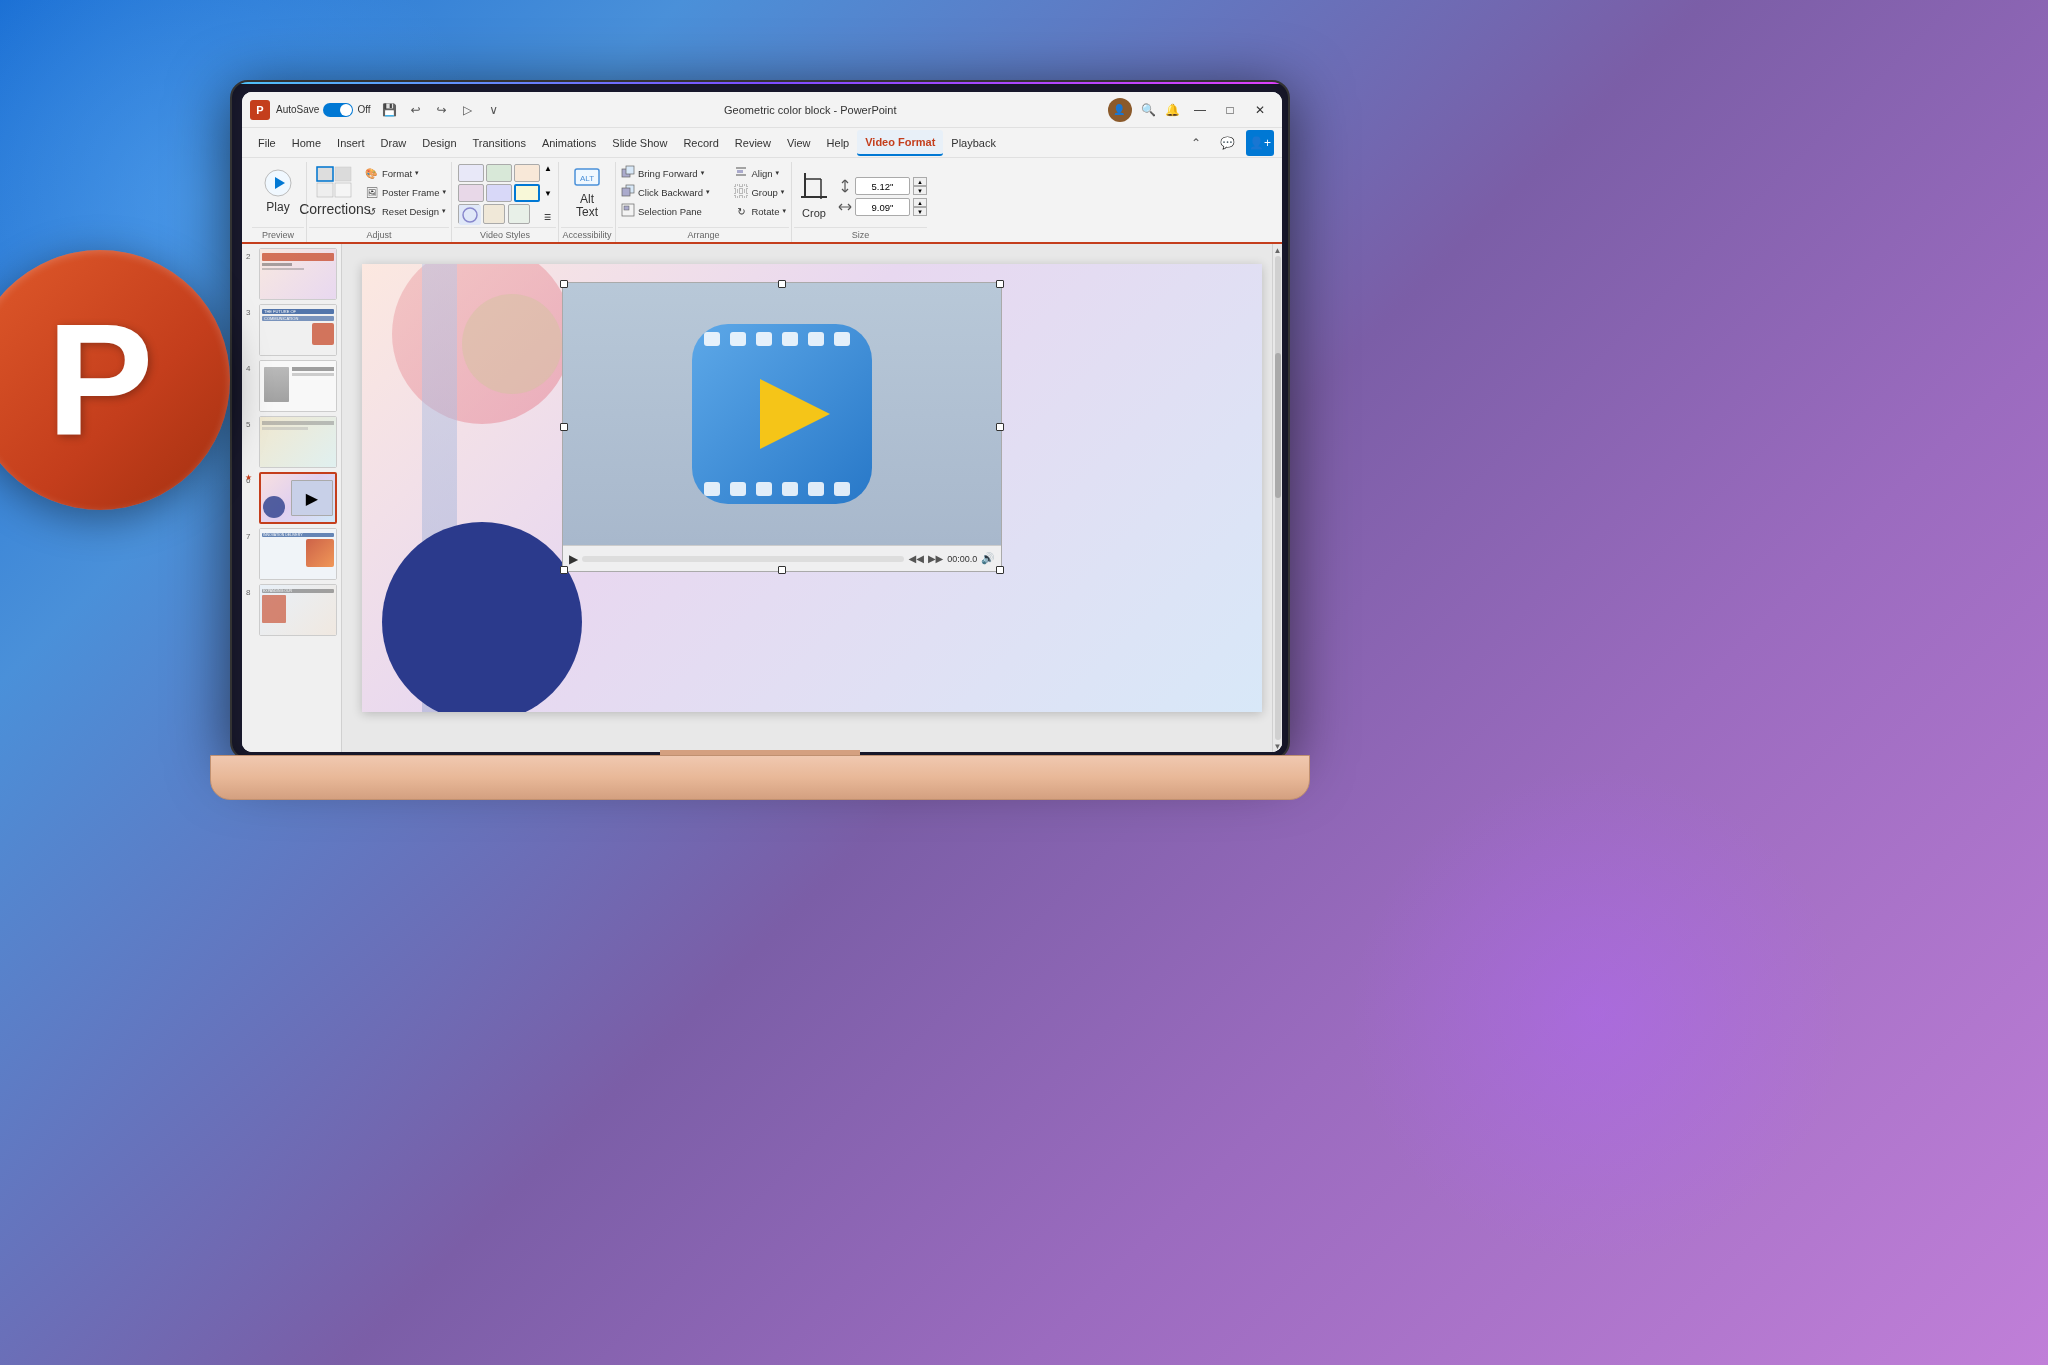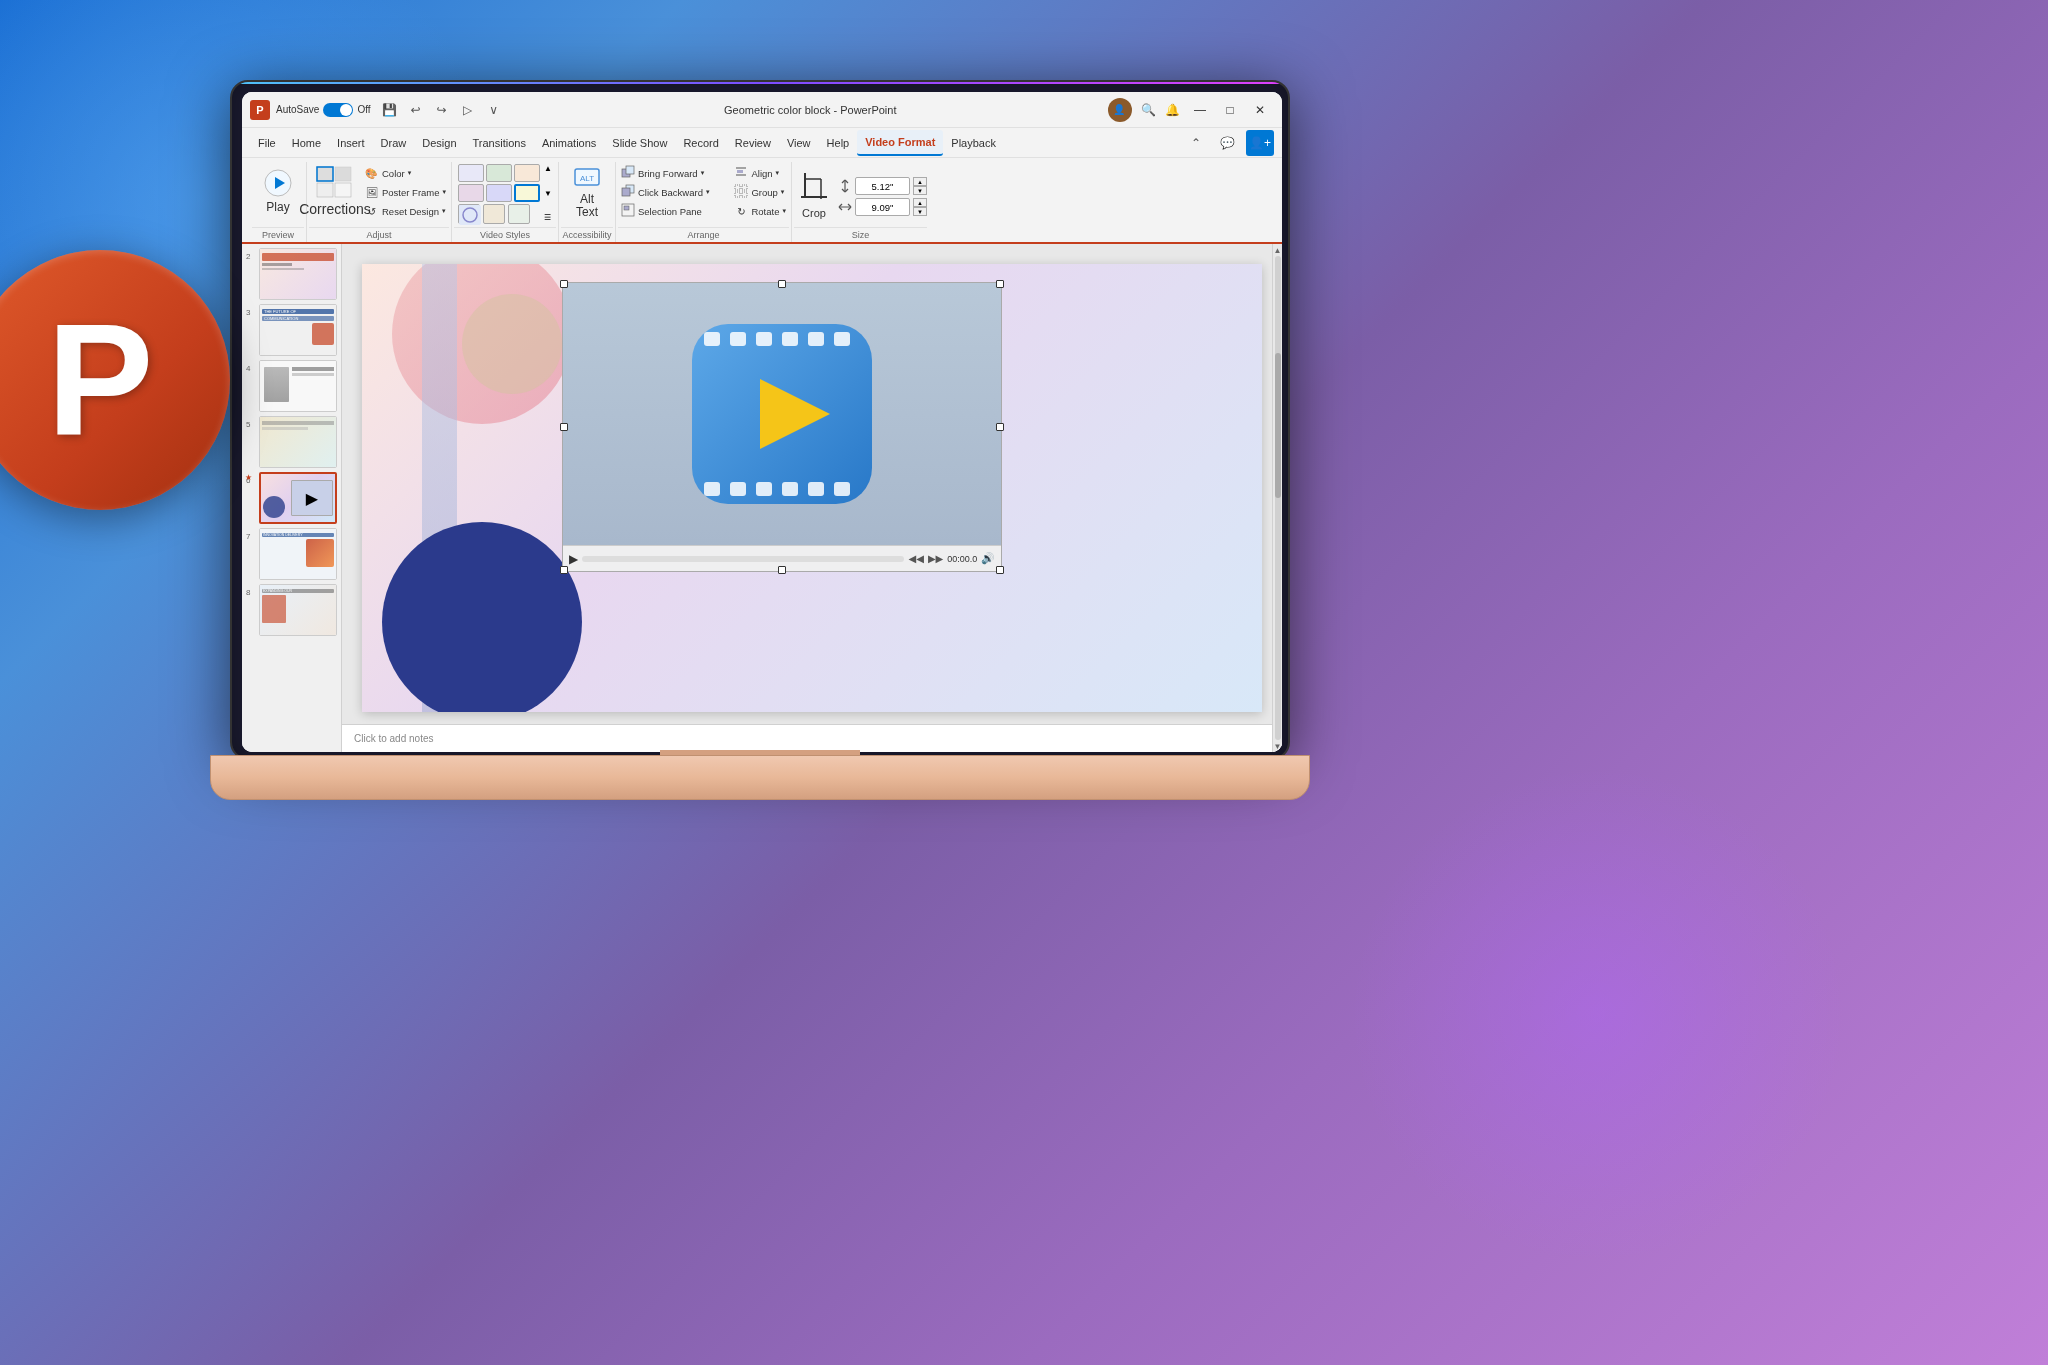--- a/index.html
+++ b/index.html
@@ -647,21 +647,21 @@
                       <rect x="19" y="17" width="16" height="14" fill="#f5f5f5" stroke="#aaa" stroke-width="0.5"></rect>
                       <rect x="1" y="1" width="16" height="14" fill="none" stroke="#0078d4" stroke-width="1.5"></rect>
                     </svg>
                   </div>
                   <span style="font-size:14px;color:#333;text-align:center;">Corrections</span>
                 </div>
 
                 <div class="ribbon-col">
                   <div class="ribbon-btn-small">
                     <span class="s-icon">🎨</span>
-                    <span>Color</span>
+                    <span>Format</span>
                     <span style="font-size:7px;">▾</span>
                   </div>
                   <div class="ribbon-btn-small">
                     <span class="s-icon">🖼</span>
                     <span>Poster Frame</span>
                     <span style="font-size:7px;">▾</span>
                   </div>
                   <div class="ribbon-btn-small">
                     <span class="s-icon">↺</span>
                     <span>Reset Design</span>
@@ -983,23 +983,20 @@
                   <div class="handle ml"></div>
                   <div class="handle mr"></div>
                   <div class="handle bl"></div>
                   <div class="handle bc"></div>
                   <div class="handle br"></div>
                 </div>
               </div>
 
             </div>
 
-            <div class="notes-bar">
-              <span>Click to add notes</span>
-            </div>
 
             <div class="right-scrollbar" style="position:absolute;right:0;top:0;bottom:0;">
               <div class="rscroll-arrow">▲</div>
               <div class="rscroll-track">
                 <div class="rscroll-thumb-v"></div>
               </div>
               <div class="rscroll-arrow">▼</div>
             </div>
 
           </div>

